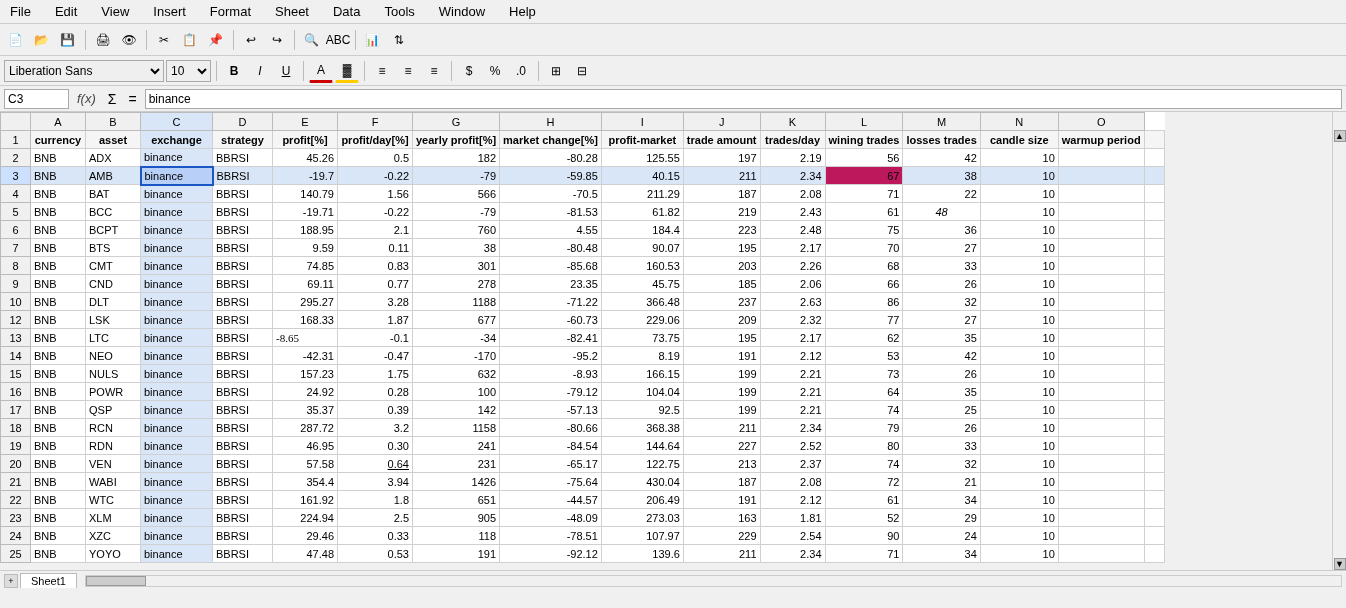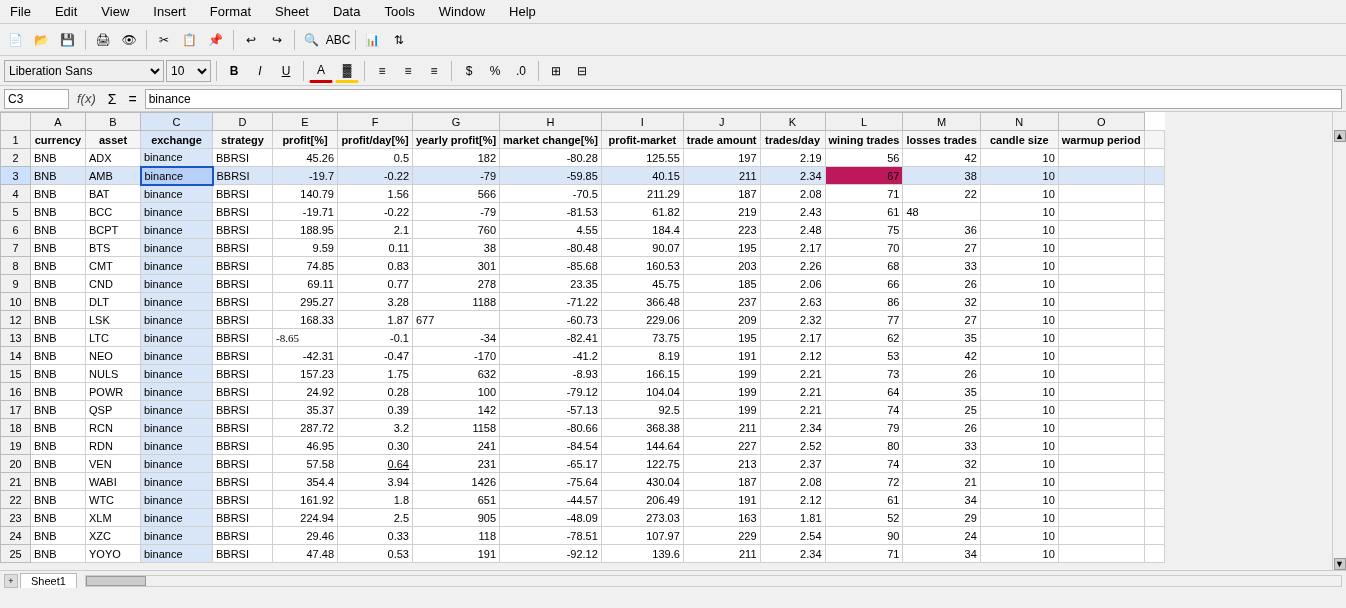--- a/index.html
+++ b/index.html
@@ -398,21 +398,21 @@
               <td style="background: rgb(217, 230, 248);">binance</td>
               <td>BBRSI</td>
               <td style="text-align: right;">-19.71</td>
               <td style="text-align: right;">-0.22</td>
               <td style="text-align: right;">-79</td>
               <td style="text-align: right;">-81.53</td>
               <td style="text-align: right;">61.82</td>
               <td style="text-align: right;">219</td>
               <td style="text-align: right;">2.43</td>
               <td style="text-align: right;">61</td>
-              <td style="text-align: left;">48</td>
+              <td style="text-align: center; font-style: italic;">48</td>
               <td style="text-align: right;">10</td>
               <td></td>
               <td></td>
             </tr>
             <tr>
               <td class="row-header">6</td>
               <td>BNB</td>
               <td>BCPT</td>
               <td style="background: rgb(217, 230, 248);">binance</td>
               <td>BBRSI</td>
@@ -506,21 +506,21 @@
               <td></td>
             </tr>
             <tr>
               <td class="row-header">12</td>
               <td>BNB</td>
               <td>LSK</td>
               <td style="background: rgb(217, 230, 248);">binance</td>
               <td>BBRSI</td>
               <td style="text-align: right;">168.33</td>
               <td style="text-align: right;">1.87</td>
-              <td style="">677</td>
+              <td style="text-align: right;">677</td>
               <td style="text-align: right;">-60.73</td>
               <td style="text-align: right;">229.06</td>
               <td style="text-align: right;">209</td>
               <td style="text-align: right;">2.32</td>
               <td style="text-align: right;">77</td>
               <td style="text-align: right;">27</td>
               <td style="text-align: right;">10</td>
               <td></td>
               <td></td>
             </tr>
@@ -545,21 +545,21 @@
             </tr>
             <tr>
               <td class="row-header">14</td>
               <td>BNB</td>
               <td>NEO</td>
               <td style="background: rgb(217, 230, 248);">binance</td>
               <td>BBRSI</td>
               <td style="text-align: right;">-42.31</td>
               <td style="text-align: right;">-0.47</td>
               <td style="text-align: right;">-170</td>
-              <td style="text-align: right;">-41.2</td>
+              <td style="text-align: right;">-95.2</td>
               <td style="text-align: right;">8.19</td>
               <td style="text-align: right;">191</td>
               <td style="text-align: right;">2.12</td>
               <td style="text-align: right;">53</td>
               <td style="text-align: right;">42</td>
               <td style="text-align: right;">10</td>
               <td></td>
               <td></td>
             </tr>
             <tr>

